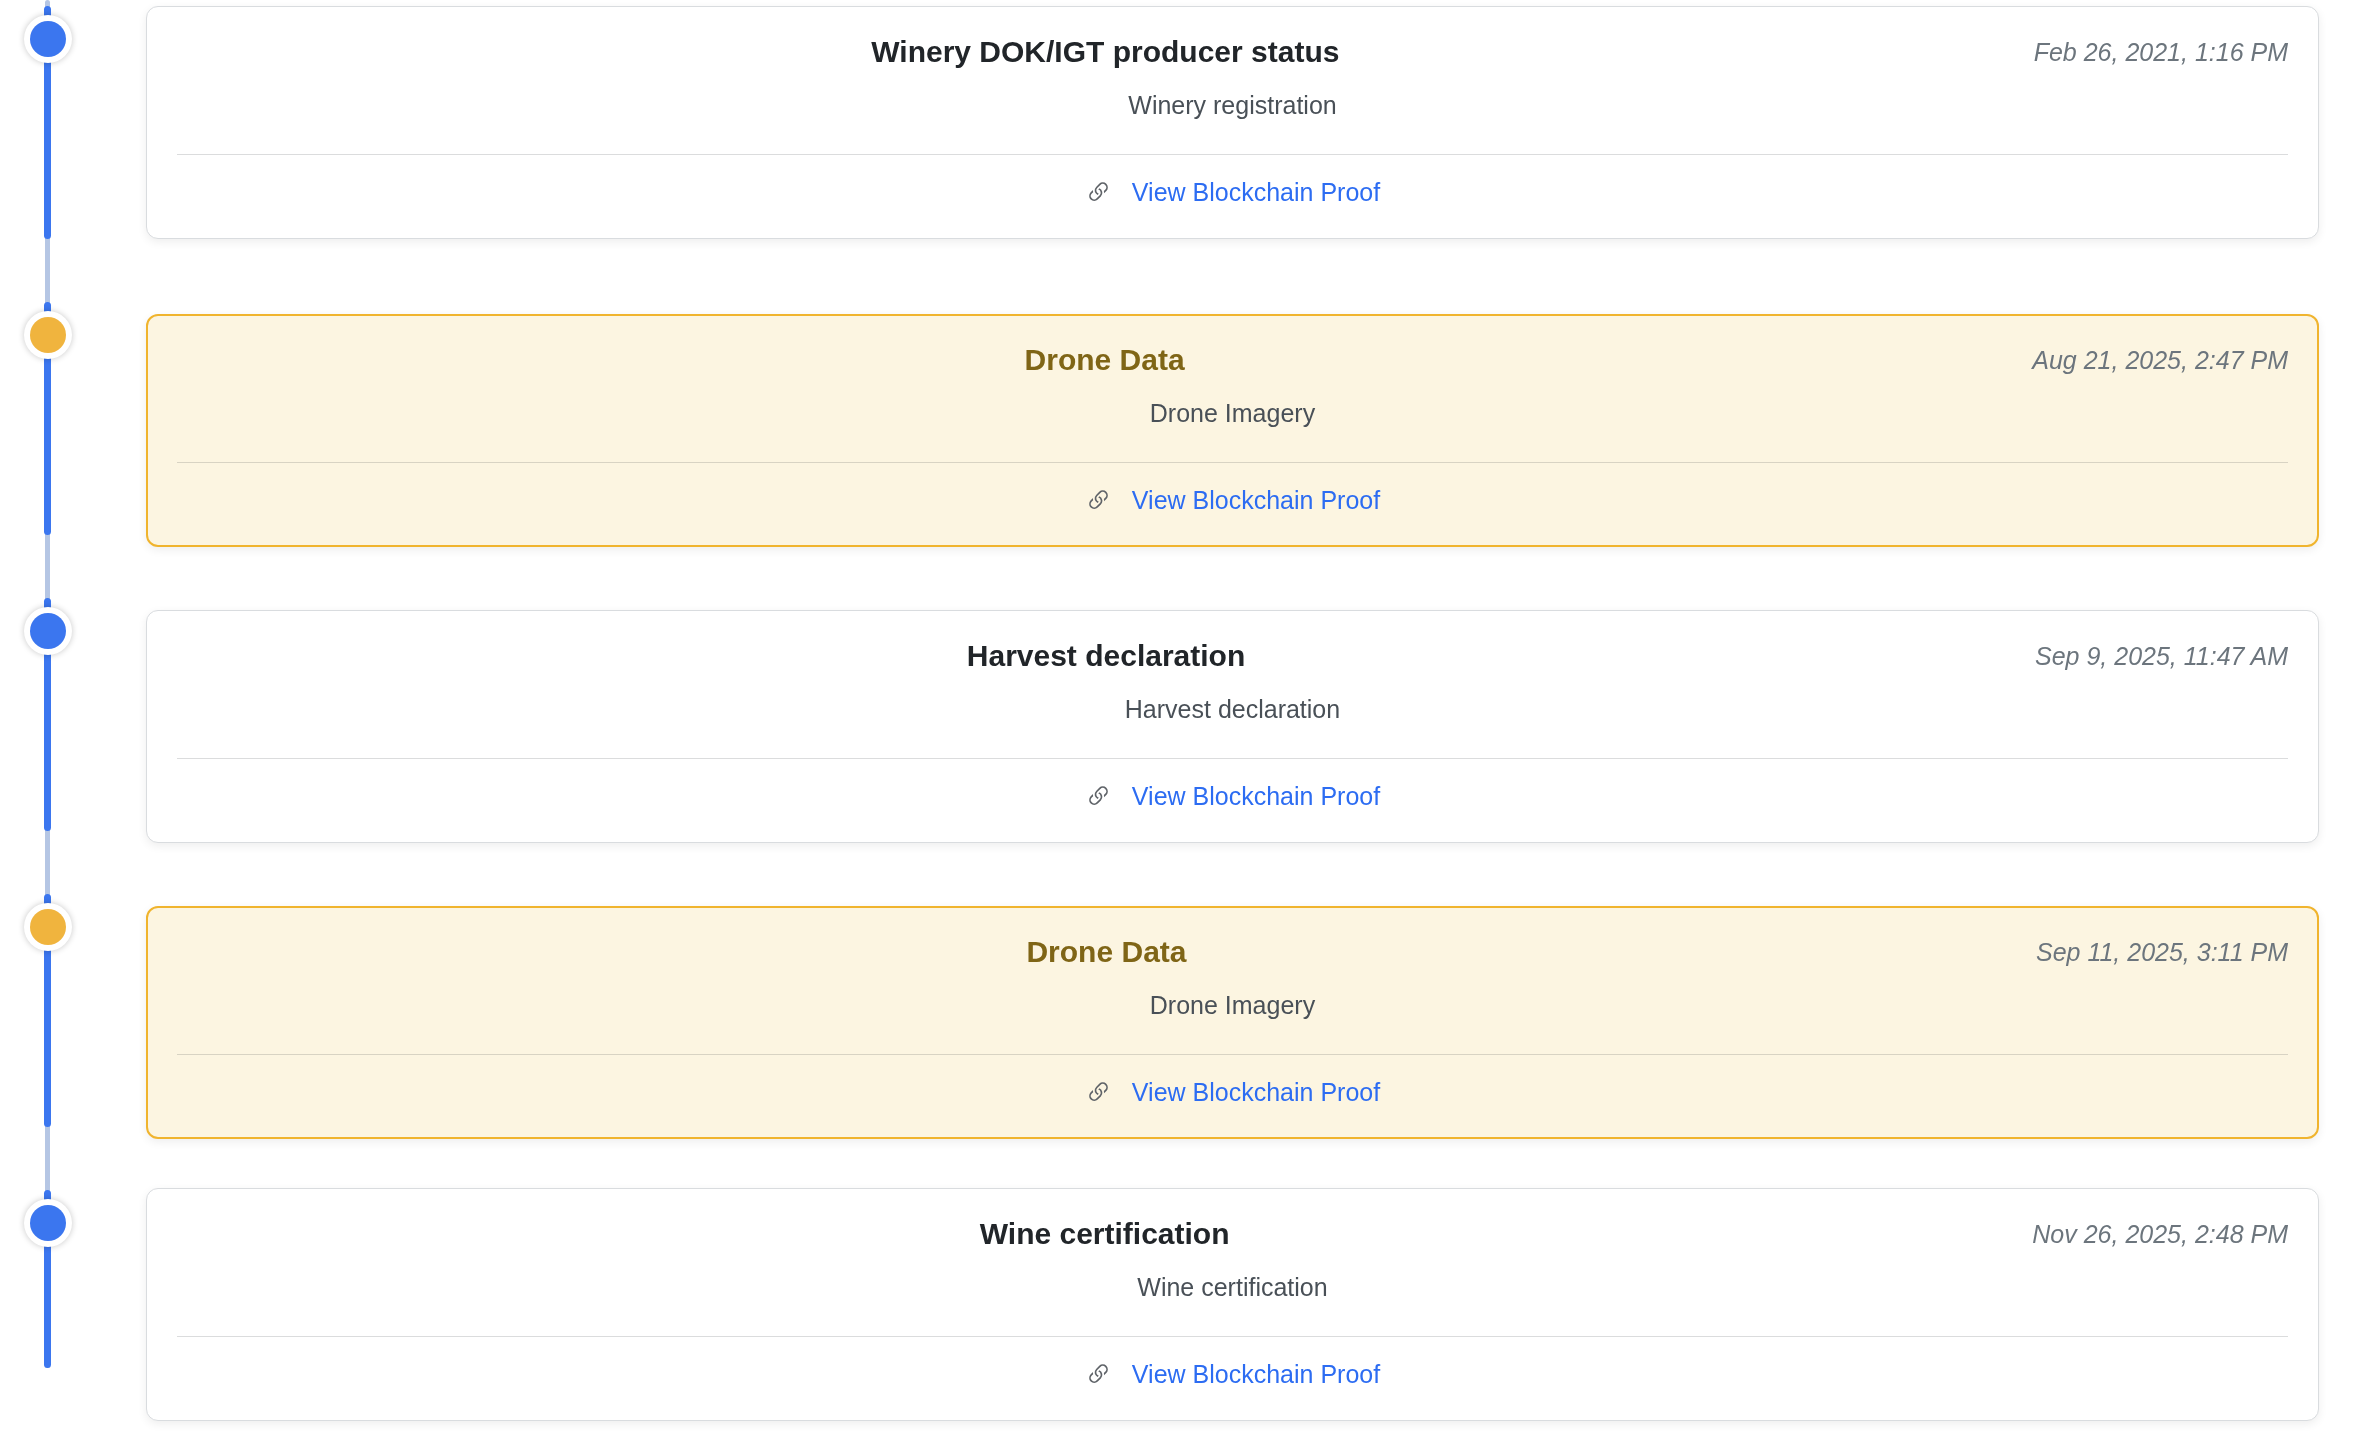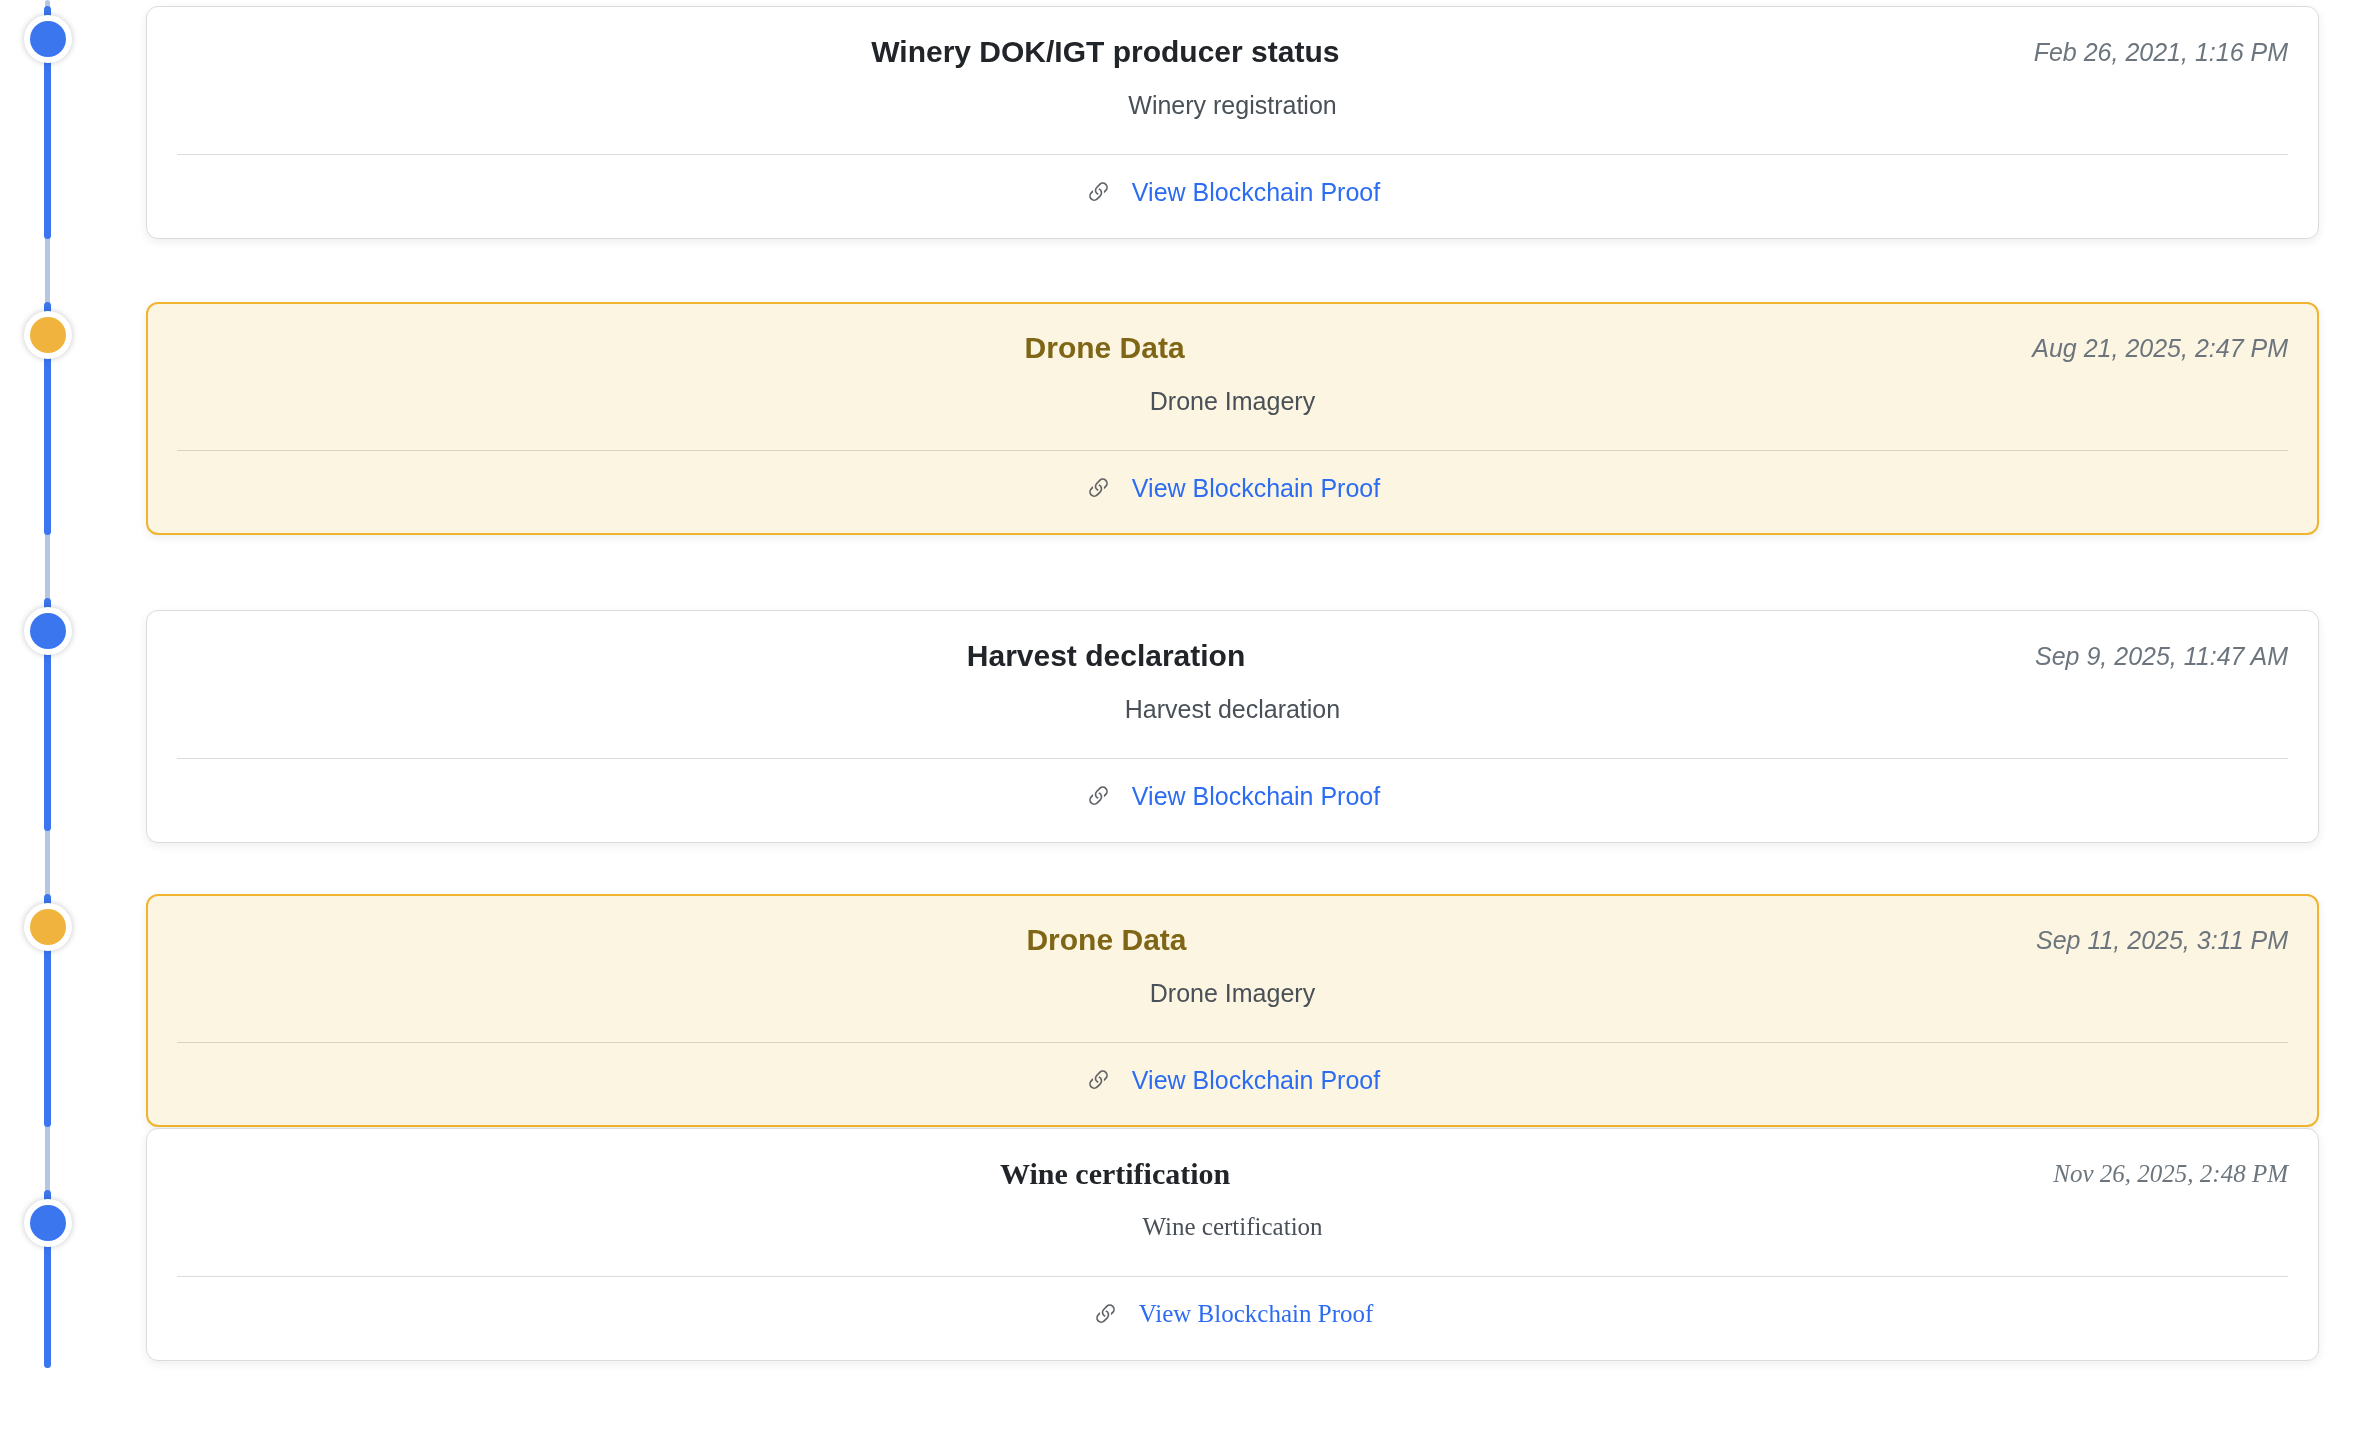--- a/index.html
+++ b/index.html
@@ -62,20 +62,21 @@
     background: #ffffff;
     border: 1px solid #d9dcdf;
     border-radius: 12px;
     box-shadow: 0 3px 10px rgba(0,0,0,0.07);
     padding: 26px 30px 0 30px;
   }
   .event-card.warning {
     background: var(--warning-bg, #fcf5e1);
     border: 2px solid var(--warning-border, #f0b42e);
     padding: 25px 29px 0 29px;
+    margin-top: 12px;
   }
   .card-header {
     display: flex;
     align-items: center;
   }
   .card-title {
     flex: 1;
     text-align: center;
     font-size: 30px;
     line-height: 38px;
@@ -227,21 +228,21 @@
         </a>
       </div>
     </div>
   </div>
 
   <div>
     <div class="connector" style="top: 1190px; height: 178px;"></div>
     <div class="dot blue" style="top: 1199px;">
       <div class="dot-inner"></div>
     </div>
-    <div class="event-card" style="top: 1128px; font-family: Liberation Serif, serif;">
+    <div class="event-card" style="top: 1188px;">
       <div class="card-header">
         <div class="card-title">Wine certification</div>
         <div class="card-time">Nov 26, 2025, 2:48 PM</div>
       </div>
       <div class="card-subtitle">Wine certification</div>
       <hr class="divider">
       <div class="link-row">
         <a class="proof-link">
           <svg class="link-icon-svg" viewBox="0 0 16 16" xmlns="http://www.w3.org/2000/svg">
             <path d="M4.715 6.542 3.343 7.914a3 3 0 1 0 4.243 4.243l1.828-1.829A3 3 0 0 0 8.586 5.5L8 6.086a1.002 1.002 0 0 0-.154.199 2 2 0 0 1 .861 3.337L6.88 11.45a2 2 0 1 1-2.83-2.83l.793-.792a4.018 4.018 0 0 1-.128-1.287z"></path>

